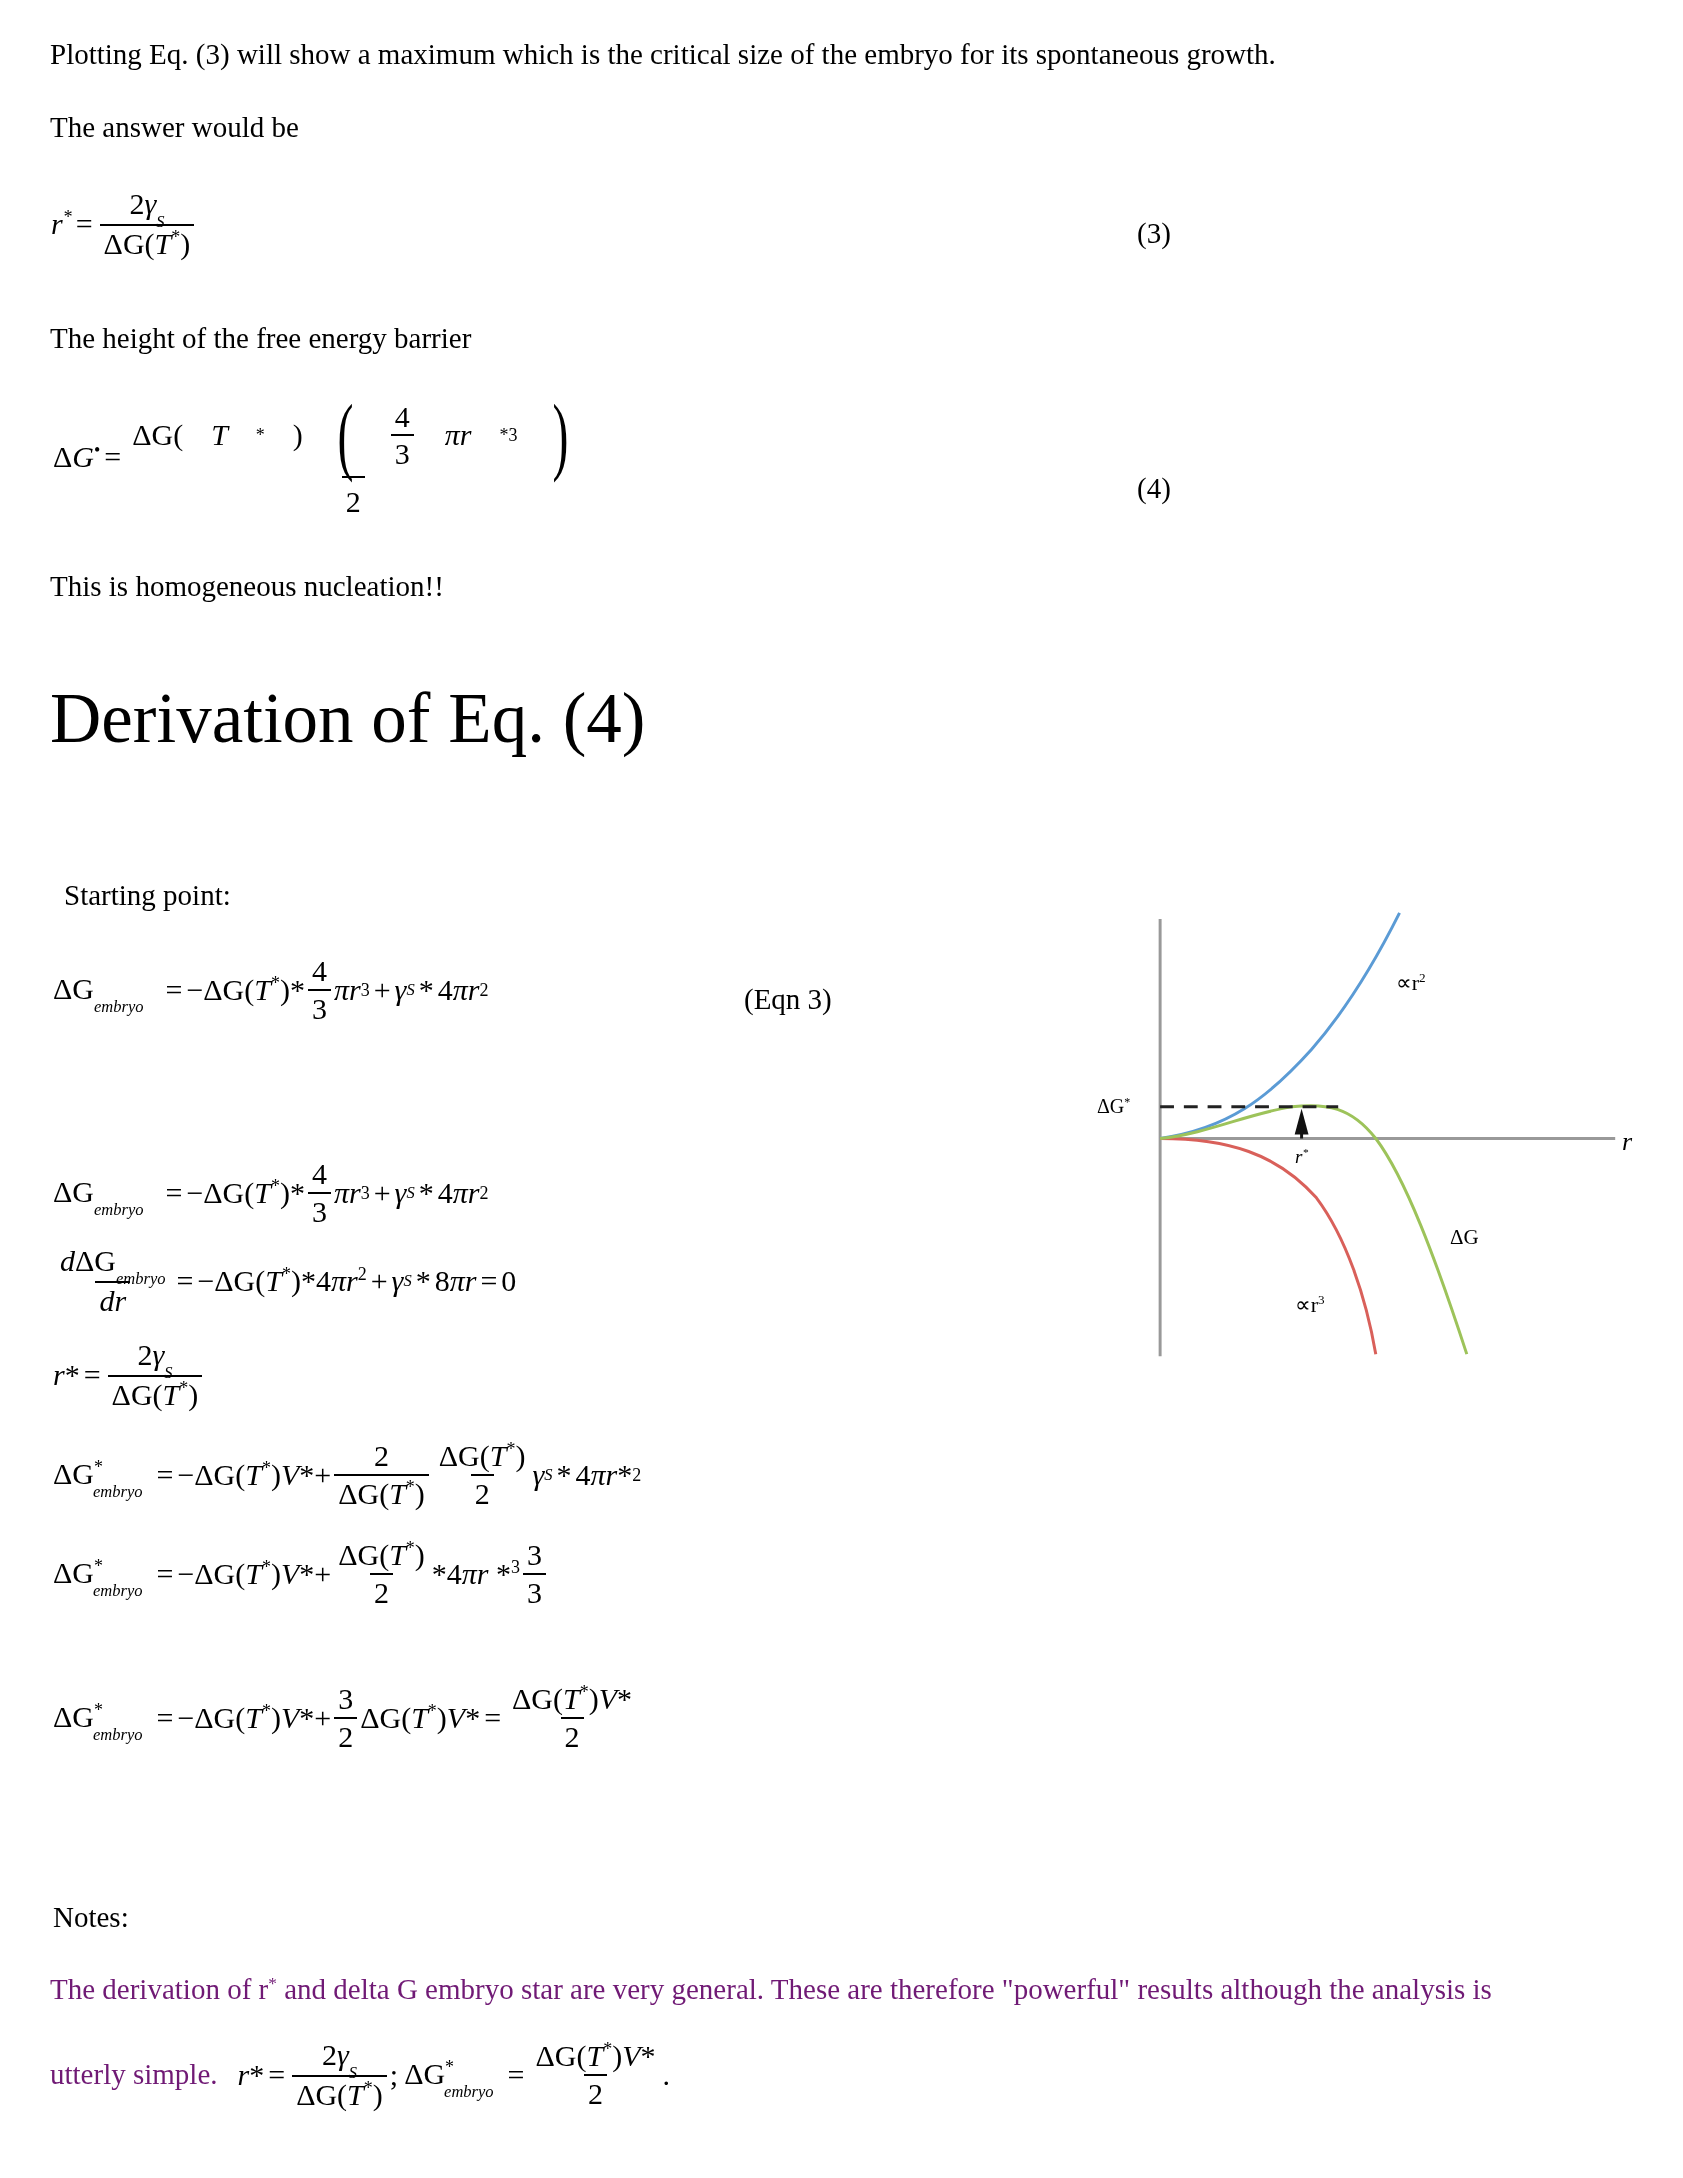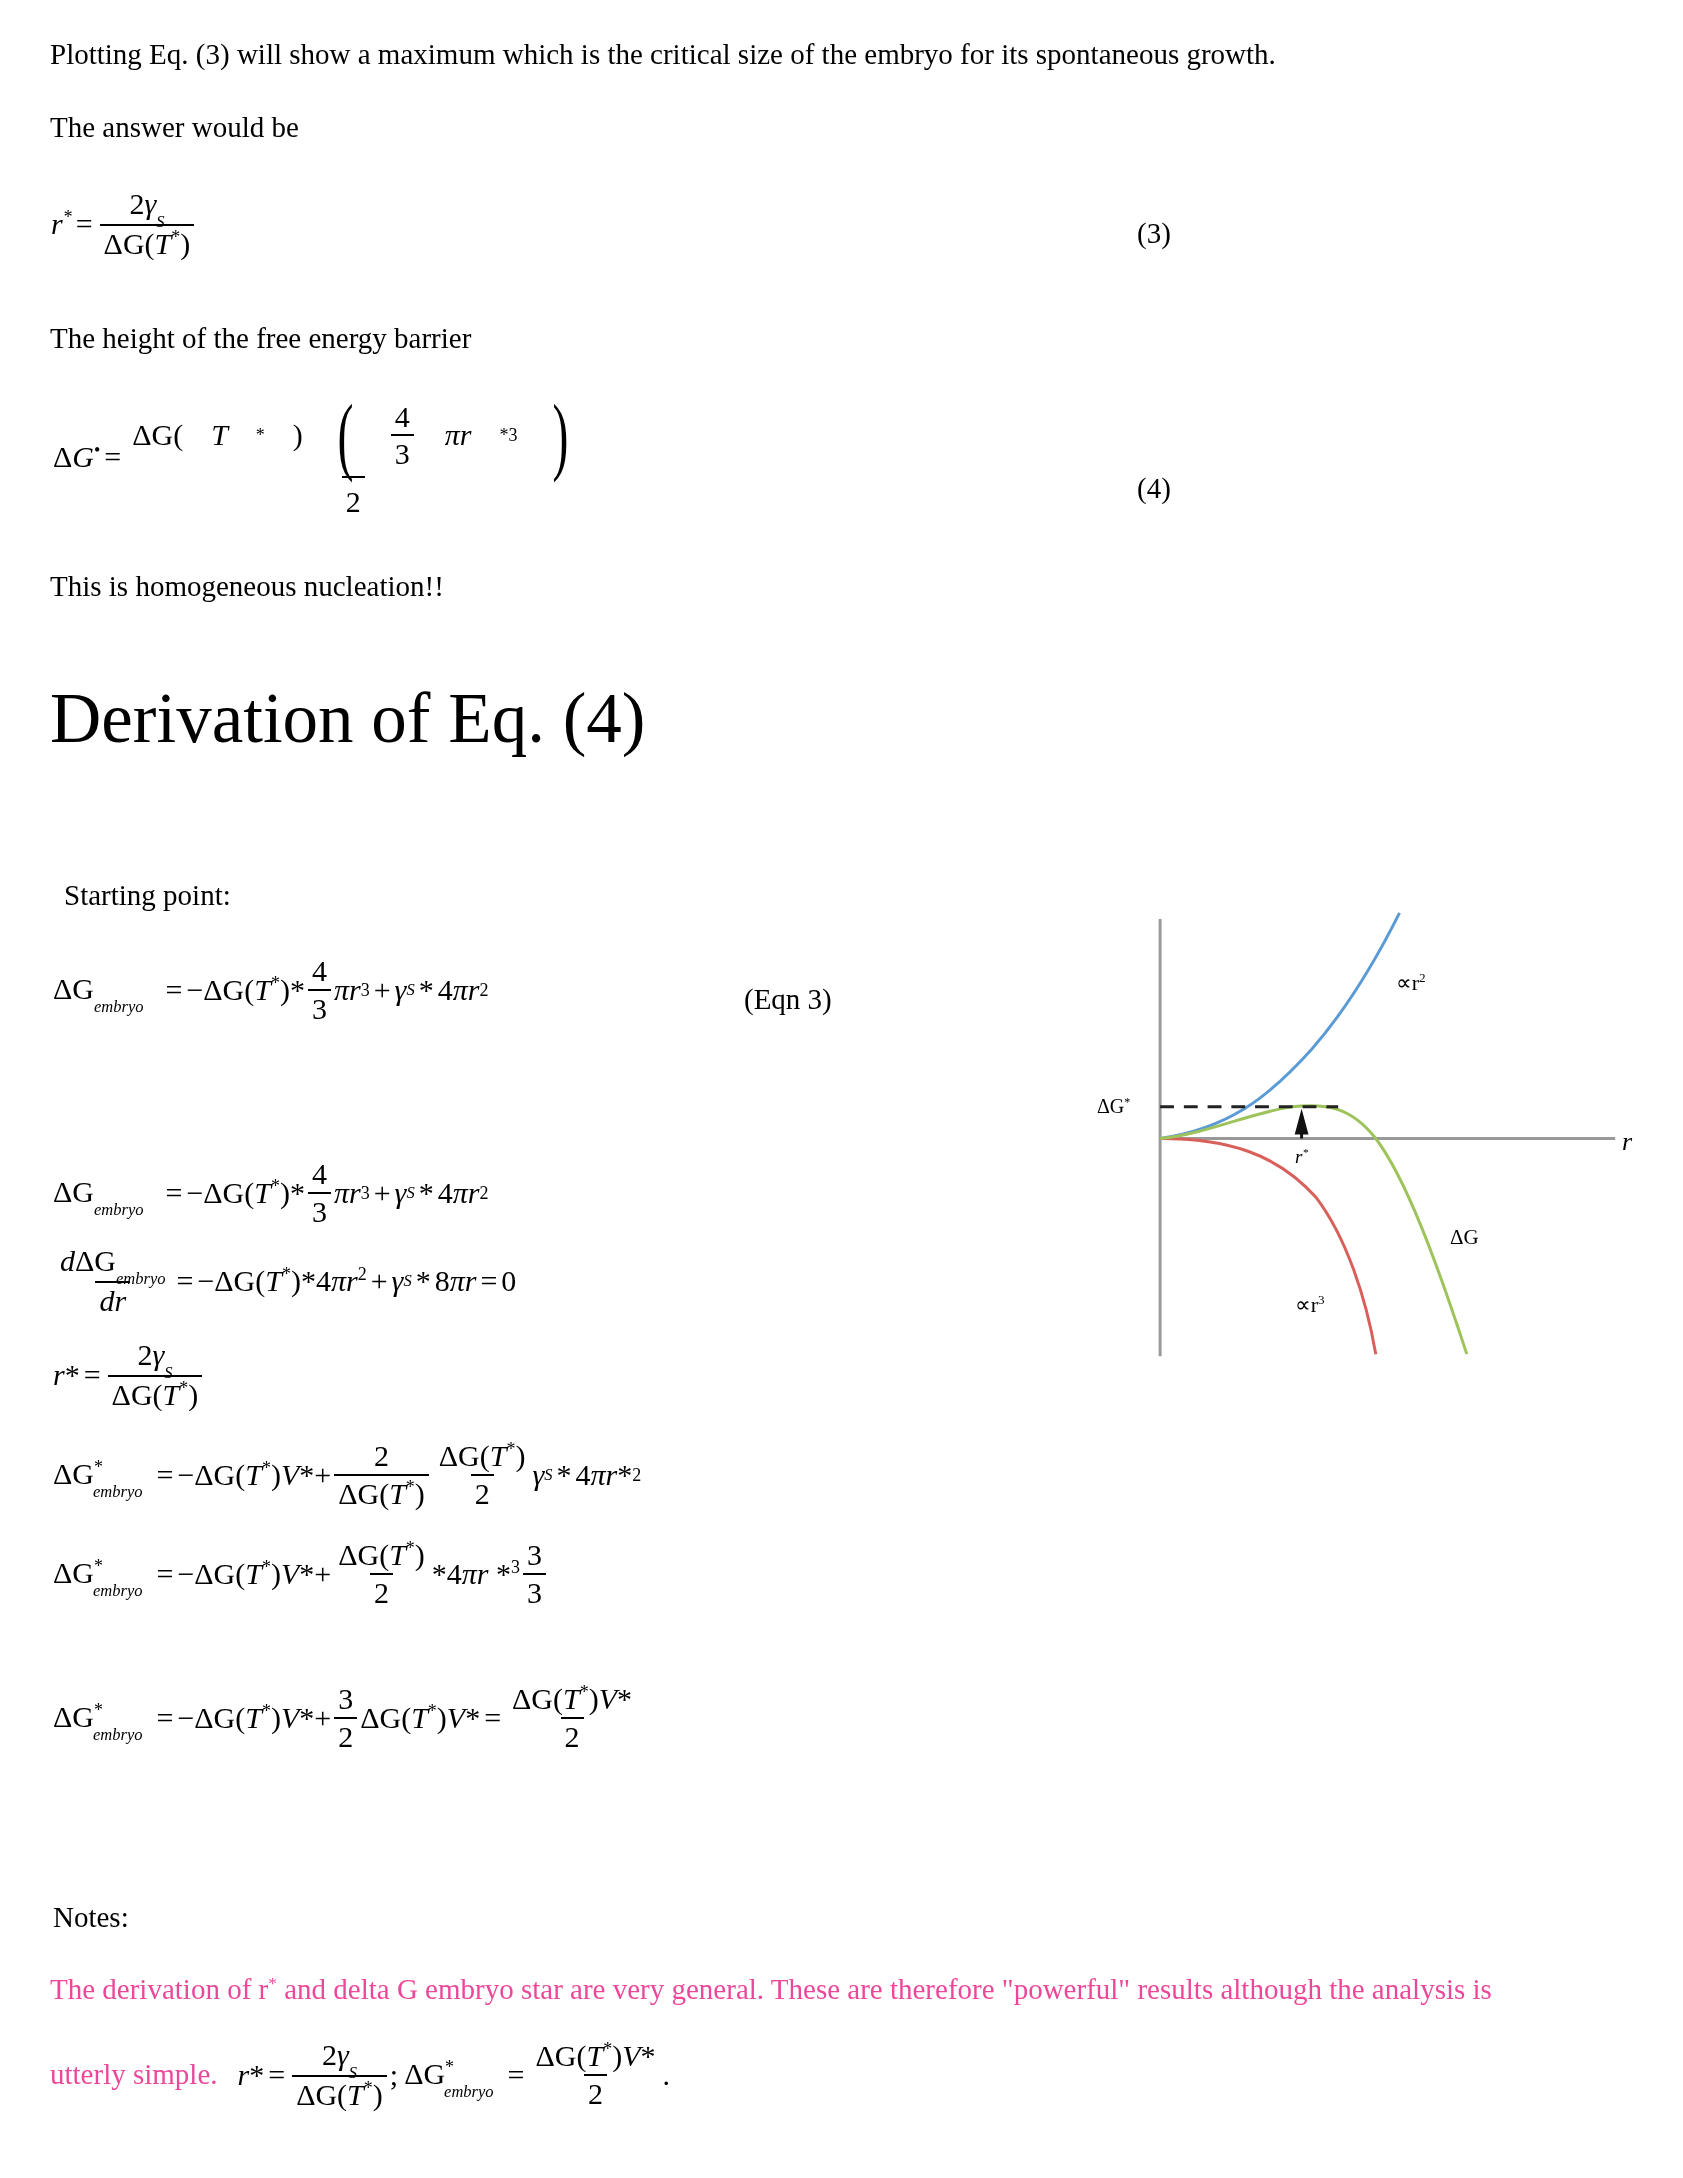--- a/index.html
+++ b/index.html
@@ -1,21 +1,21 @@
 <!DOCTYPE html>
 <html><head>
 <meta charset="utf-8">
 <style>
   html, body { margin: 0; padding: 0; background: #ffffff; }
   body { width: 1683px; height: 2178px; position: relative; overflow: hidden;
          font-family: "Liberation Serif", "DejaVu Serif", serif; color: #000; }
   .abs { position: absolute; }
   .txt { font-size: 29px; line-height: 1; white-space: nowrap; }
   .heading { font-size: 71px; line-height: 1; white-space: nowrap; }
-  .pink { color: #ec4899; }
+  .pink { color: #701a75; }
   .eq { position: absolute; display: flex; align-items: center; font-size: 30px; white-space: nowrap; }
   .it { font-style: italic; }
   .frac { display: inline-flex; flex-direction: column; align-items: center; vertical-align: middle; margin: 0 3px; }
   .frac > .num { padding: 0 4px 2px 4px; line-height: 1.05; }
   .frac > .den { padding: 2px 4px 0 4px; line-height: 1.05; border-top: 2.5px solid #000; }
   sup { font-size: 60%; vertical-align: 0.6em; line-height: 0; }
   .subi { font-style: italic; font-size: 55%; vertical-align: -0.8em; line-height: 0; }
   .op { margin: 0 4px; }
   .eqnum { position: absolute; font-size: 29px; }
   .paren-big { font-size: 87px; line-height: 0.9; font-weight: 100; transform: scaleX(0.55); display: inline-block; }

